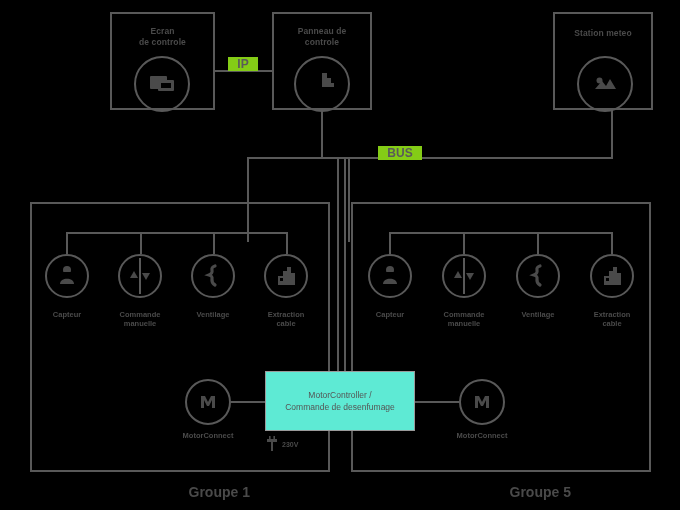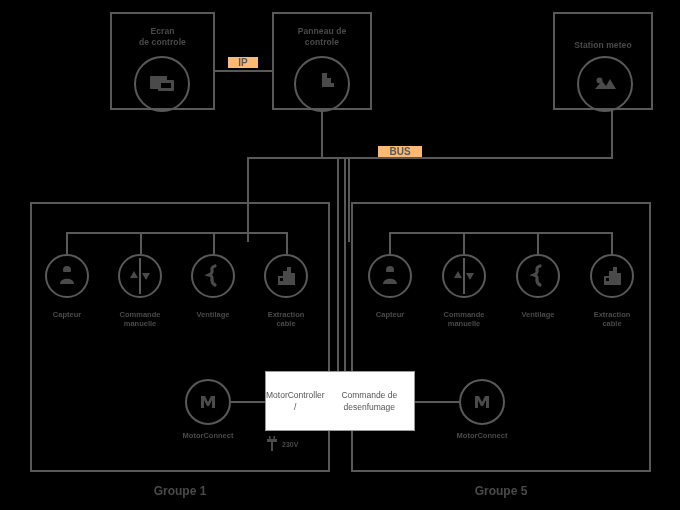--- a/index.html
+++ b/index.html
@@ -57,50 +57,50 @@
     position: absolute;
     width: 56px; height: 56px;
     border: 2px solid #595959;
     border-radius: 50%;
     display: flex; align-items: center; justify-content: center;
   }
 
   
   #controller {
     position: absolute;
-    background: #ffffff;
+    background: #5eead4;
     border: 1px solid #9a9a9a;
-    display: flex; flex-direction: row;
+    display: flex; flex-direction: column;
     align-items: center; justify-content: center;
   }
   #controller span {
     color: #555;
     font-size: 8.5px;
     line-height: 12px;
     text-align: center;
   }
 
   
   .link-label {
     position: absolute;
     color: #5a5a5a;
-    font-size: 10px;
-    font-weight: bold;
-    text-align: center;
-    background: #fdba74;
+    font-size: 12px;
+    font-weight: bold;
+    text-align: center;
+    background: #84cc16;
     padding: 0 3px;
   }
 
   
   .group-caption {
     position: absolute;
     width: 140px;
-    text-align: center;
+    text-align: right;
     color: #4a4a4a;
-    font-size: 12px;
+    font-size: 14px;
     font-weight: bold;
   }
 
   
   #power-badge {
     position: absolute;
     display: flex; align-items: center; gap: 4px;
   }
   #power-badge .pb-text {
     color: #4a4a4a; font-size: 7px; font-weight: bold;
@@ -128,21 +128,21 @@
     <div class="box-title" style="top:23px;">controle</div>
     <div class="panel-icon" style="left:20px; top:42px;">
       <svg width="32" height="30" viewBox="0 0 32 30">
         <path d="M16 15 L16 3 A12 12 0 0 1 28 15 Z" fill="none"></path>
         <path d="M16 15 L16 4 L21 4 L21 9 L25 9 L25 14 L28 14 L28 18 L16 18 Z" fill="#4a4a4a"></path>
       </svg>
     </div>
   </div>
 
   <div class="box" style="left:553px; top:12px; width:100px; height:98px;">
-    <div class="box-title" style="top:14px;margin-top:12px;">Station meteo</div>
+    <div class="box-title" style="top:14px;">Station meteo</div>
     <div class="panel-icon" style="left:22px; top:42px;">
       <svg width="32" height="24" viewBox="0 0 32 24">
         <path d="M6 17 L13 9 L17 14 L21 7 L27 17 Z" fill="#4a4a4a"></path>
         <circle cx="10.5" cy="8.5" r="3" fill="#4a4a4a"></circle>
       </svg>
     </div>
   </div>
 
   <div class="ln lnh" style="left:215px; top:70px; width:57px;"></div>
   <div class="link-label" style="left:228px; top:57px; width:30px;">IP</div>

